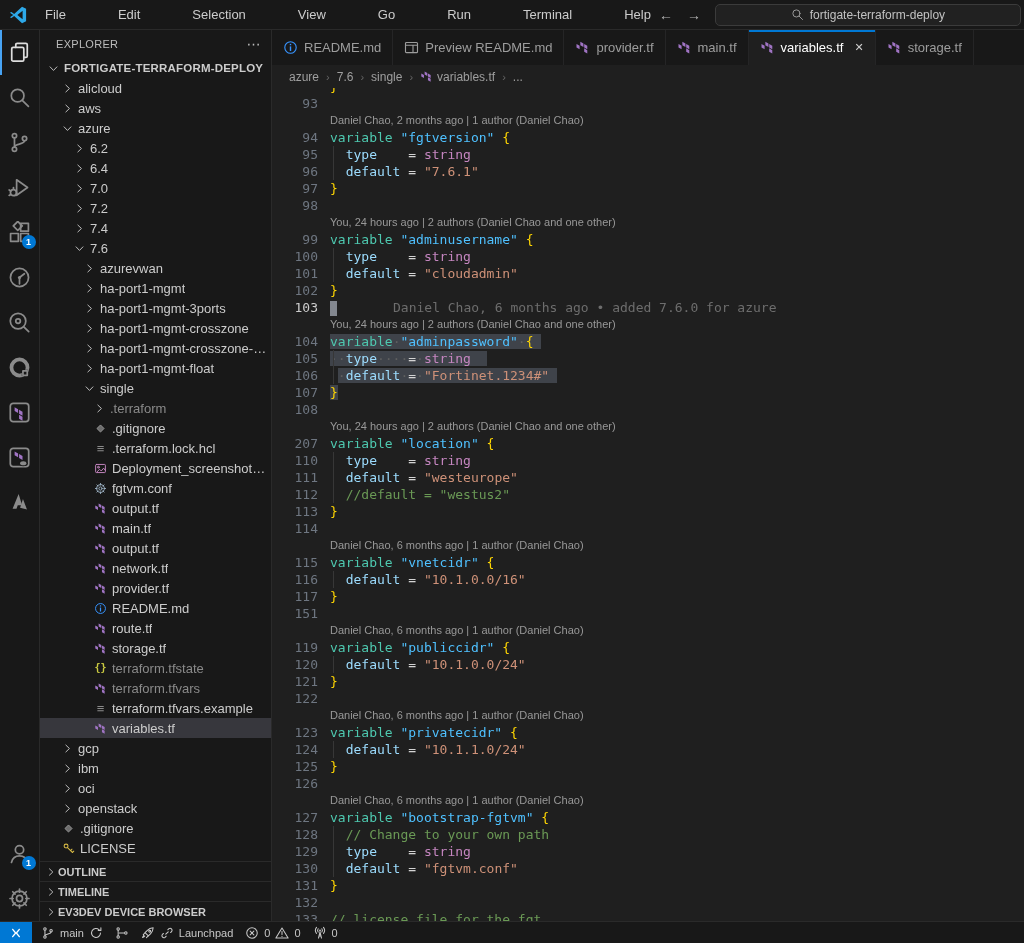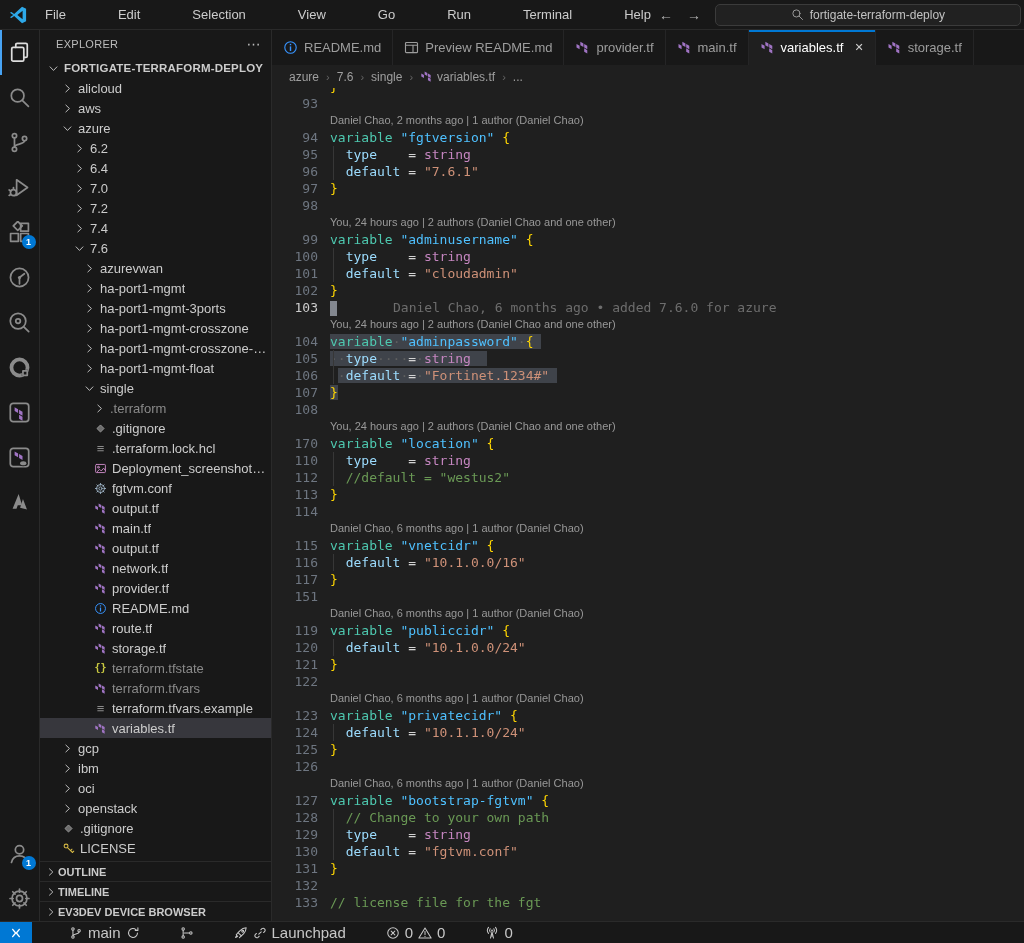--- a/index.html
+++ b/index.html
@@ -88,21 +88,21 @@
   .tk { white-space:pre; }
   .tk.k { color:#4ec9b0; } .tk.n { color:#4fc1ff; } .tk.b { color:#ffd602; }
   .tk.p { color:#9cdcfe; } .tk.o { color:#d4d4d4; } .tk.t { color:#c586c0; }
   .tk.s { color:#ce9178; } .tk.c { color:#6a9955; } .tk.d { color:#5f5f5f; }
   .tk.sl { background:#3f434a; }
   .tk.i { color:#6d6d6d; padding-left:56px; }
   .tk.cu { display:inline-block; width:7px; height:15px; background:#83878f; vertical-align:-2px; }
 
   
   .statusbar { height:22px; background:#181818; border-top:1px solid #2a2a2a;
-               display:flex; align-items:center; font-size:15px; color:#c7c7c7;gap:28px; }
+               display:flex; align-items:center; font-size:11px; color:#c7c7c7; }
   .sb-item { display:flex; align-items:center; gap:5px; padding:0 6px; height:100%; cursor:pointer; }
   .sb-item .ic { width:14px; height:14px; display:flex; }
   .sb-item .ic svg { width:14px; height:14px; }
   .sb-item.accent { background:#0078d4; color:#ffffff; padding:0 9px; margin-right:3px; }
   .ic { display:inline-flex; align-items:center; justify-content:center; }
   .ic svg { width:100%; height:100%; }
 </style>
 </head>
 <body>
 
@@ -787,26 +787,30 @@
           </div>
           <div class="row ">
             <div class="gut">108</div>
             <div class="line"></div>
           </div>
           <div class="row ">
             <div class="gut"></div>
             <div class="line blame">You, 24 hours ago | 2 authors (Daniel Chao and one other)</div>
           </div>
           <div class="row ">
-            <div class="gut">170</div>
+            <div class="gut">207</div>
             <div class="line"><span class="tk k">variable</span><span class="tk o"> </span><span class="tk n">"location"</span><span class="tk o"> </span><span class="tk b">{</span></div>
           </div>
           <div class="row g">
             <div class="gut">110</div>
             <div class="line"><span class="tk o">  </span><span class="tk p">type</span><span class="tk o">    </span><span class="tk o">=</span><span class="tk o"> </span><span class="tk t">string</span></div>
+          </div>
+          <div class="row g">
+            <div class="gut">111</div>
+            <div class="line"><span class="tk o">  </span><span class="tk p">default</span><span class="tk o"> </span><span class="tk o">=</span><span class="tk o"> </span><span class="tk s">"westeurope"</span></div>
           </div>
           <div class="row g">
             <div class="gut">112</div>
             <div class="line"><span class="tk o">  </span><span class="tk c">//default = "westus2"</span></div>
           </div>
           <div class="row ">
             <div class="gut">113</div>
             <div class="line"><span class="tk b">}</span></div>
           </div>
           <div class="row ">

